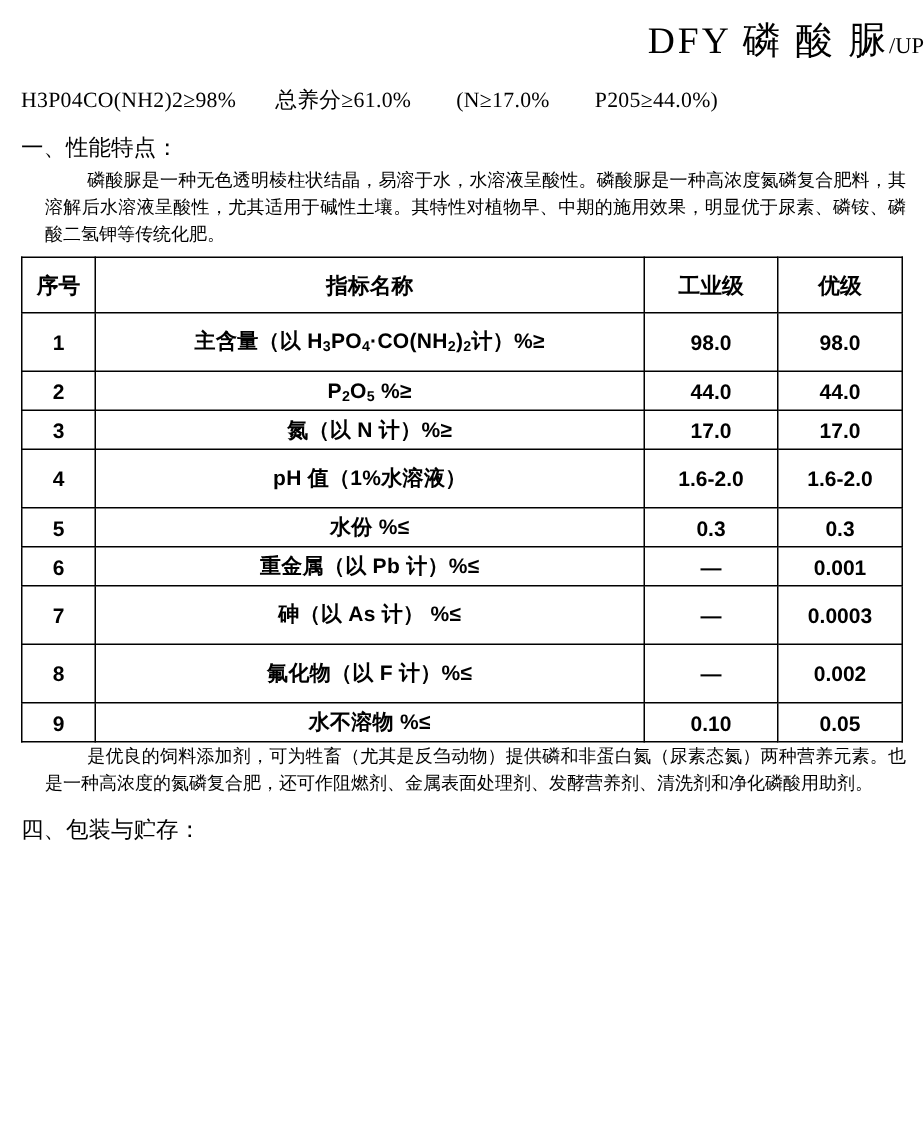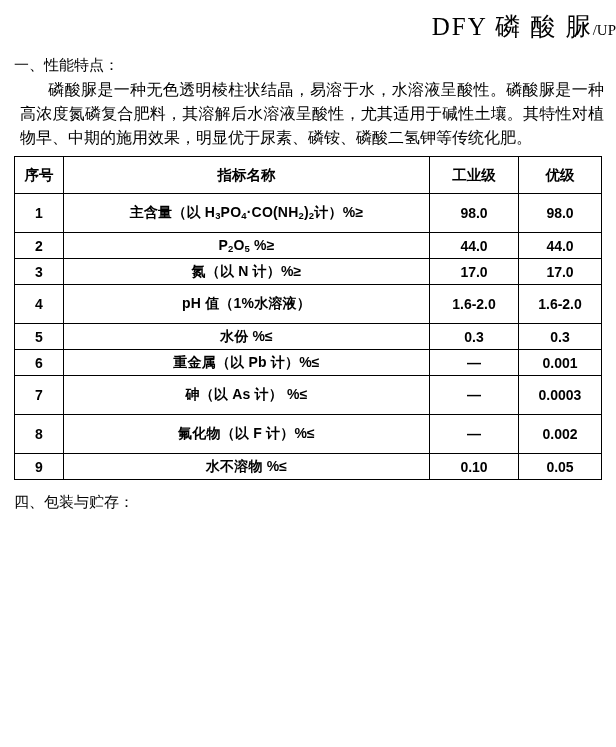--- a/index.html
+++ b/index.html
@@ -52,23 +52,23 @@
   .formula-line .gap-l { display: inline-block; width: 30px; }
 
   
   .section-h {
     font-size: 15px;
     margin: 13px 14px 3px 14px;
     font-family: "Liberation Sans", sans-serif;
     font-weight: normal;
   }
   .para {
-    font-size: 16px;
+    font-size: 12px;
     line-height: 1.5;
-    margin: 0 12px 0 20px;
+    margin: 0 12px 0 30px;
     text-align: justify;
     font-family: Liberation Serif, serif;
   }
   .para .indent { display: inline-block; width: 28px; }
 
   
   .tbl-wrap {
     margin: 6px 14px 0 14px;
   }
   table.spec {
@@ -109,20 +109,23 @@
 </style>
 </head>
 <body>
 
 <div class="page">
 
   <div class="title-row">
     <span class="title-main">DFY 磷  酸  脲</span><span class="title-sub">/UP</span>
   </div>
 
+  <div class="formula-line">
+    <span>H3P04CO(NH2)2≥98%</span><span class="gap-m"></span><span>总养分≥61.0%</span><span class="gap-l"></span><span>(N≥17.0%</span><span class="gap-l"></span><span>P205≥44.0%)</span>
+  </div>
 
   <div class="section-h">一、性能特点：</div>
   <div class="para"><span class="indent"></span><span>磷酸脲是一种无色透明棱柱状结晶，易溶于水，水溶液呈酸性。磷酸脲是一种高浓度氮磷复合肥料，其溶解后水溶液呈酸性，尤其适用于碱性土壤。其特性对植物早、中期的施用效果，明显优于尿素、磷铵、磷酸二氢钾等传统化肥。</span></div>
 
 
   <div class="tbl-wrap">
     <table class="spec">
       <thead>
         <tr>
           <th class="col-no">序号</th>
@@ -183,16 +186,17 @@
           <tr>
             <td class="col-no">9</td>
             <td class="col-name"><span class="item-name">水不溶物   %≤</span></td>
             <td class="col-ind">0.10</td>
             <td class="col-sup">0.05</td>
           </tr>
         </tbody>
     </table>
   </div>
 
+  <div class="para"><span class="indent"></span><span>是优良的饲料添加剂，可为牲畜（尤其是反刍动物）提供磷和非蛋白氮（尿素态氮）两种营养元素。也是一种高浓度的氮磷复合肥，还可作阻燃剂、金属表面处理剂、发酵营养剂、清洗剂和净化磷酸用助剂。</span></div>
 
   <div class="section-h">四、包装与贮存：</div>
 
 </div>
 
 </body></html>

